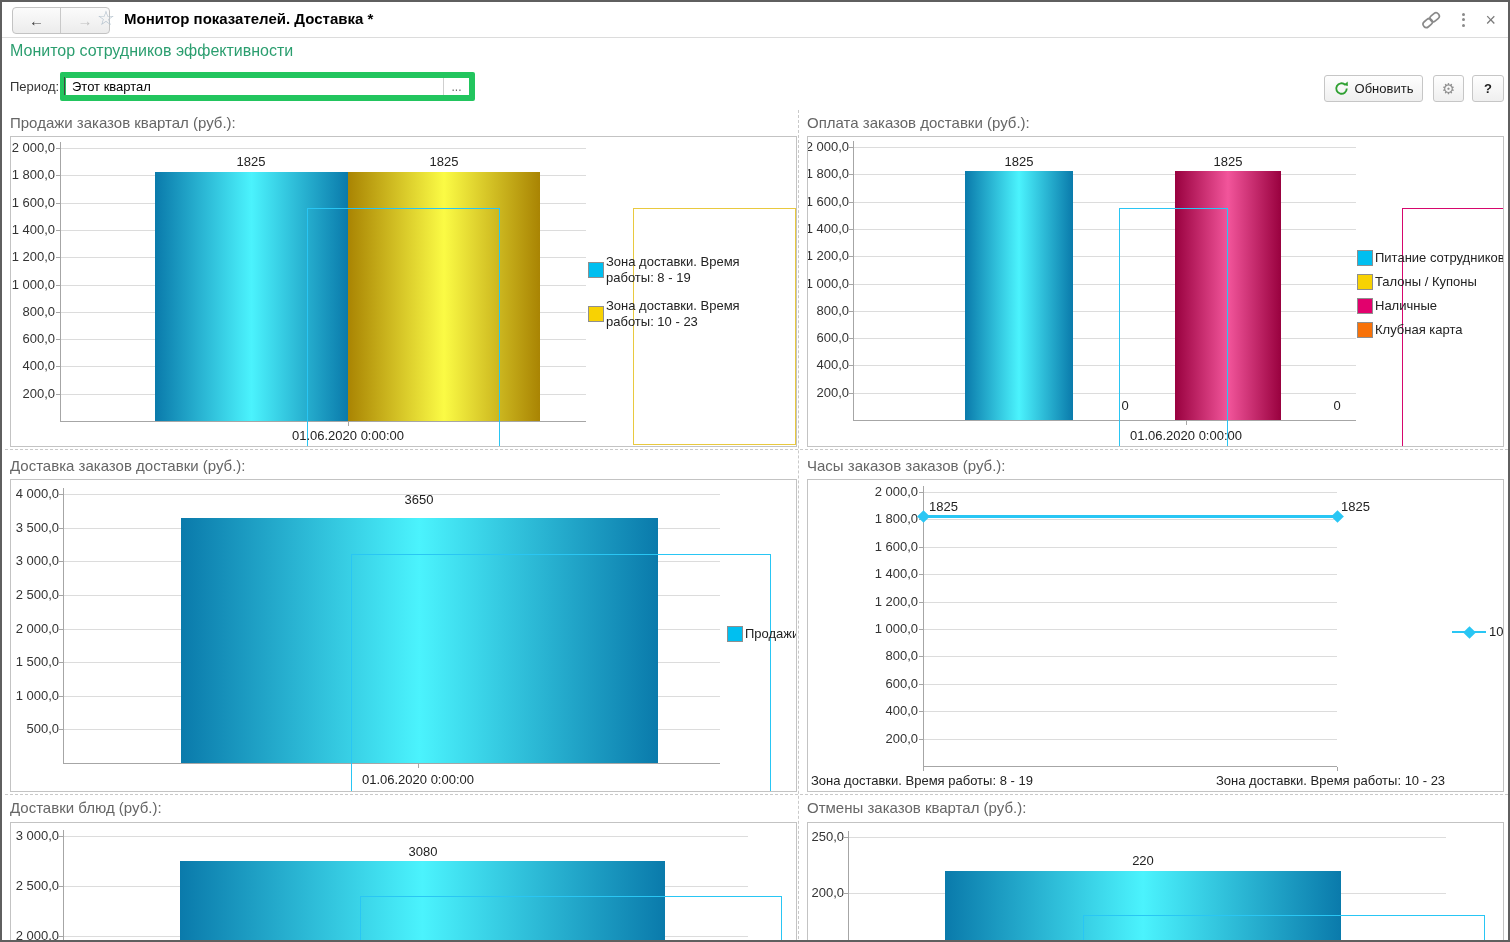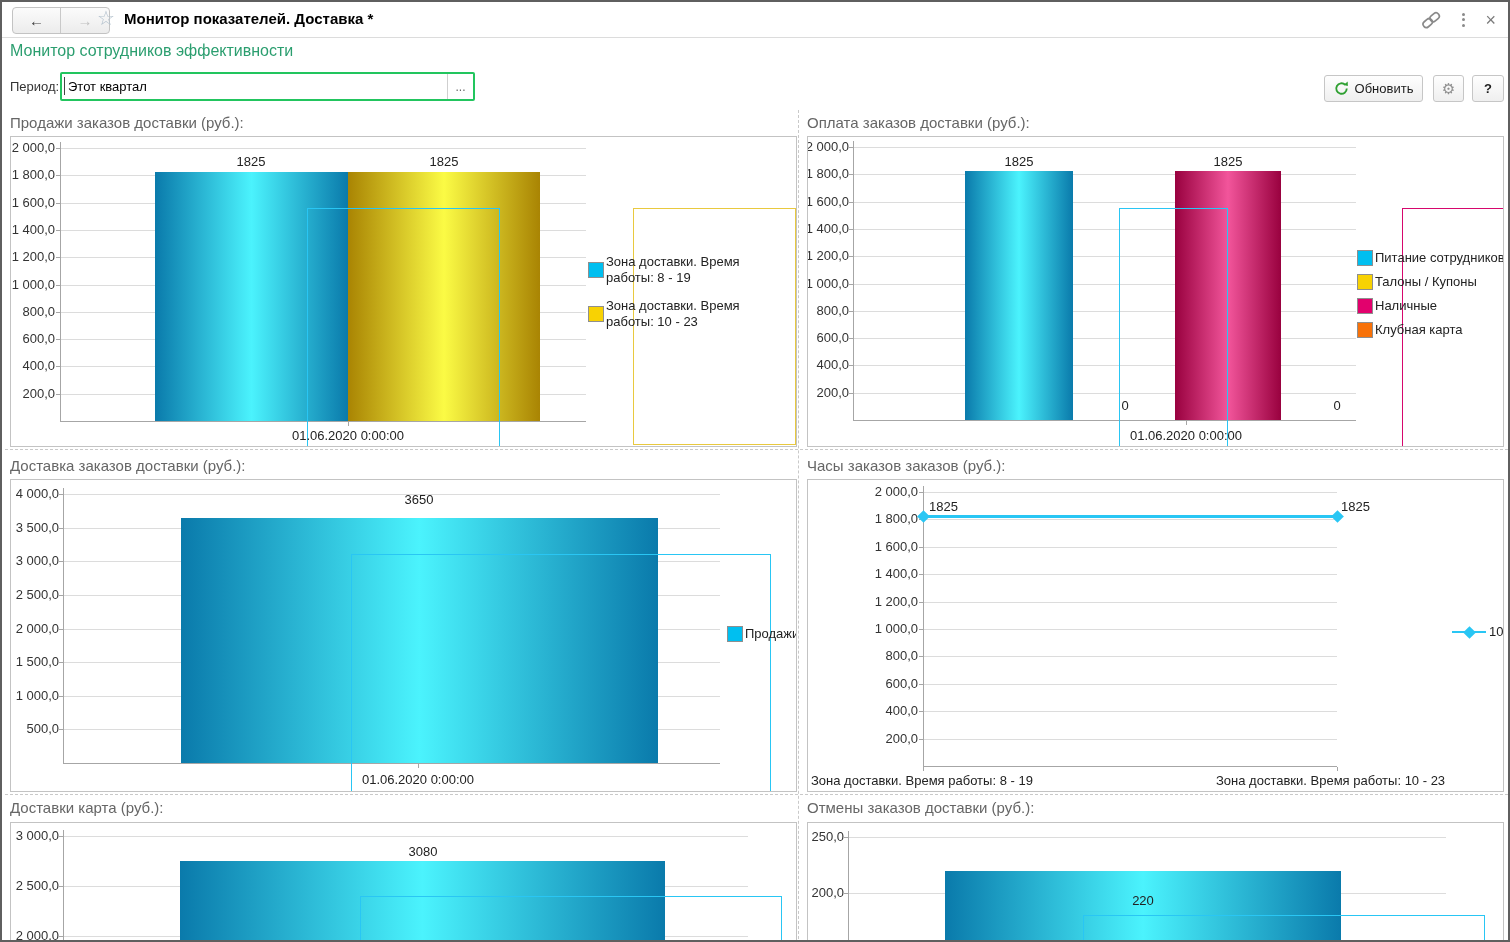--- a/index.html
+++ b/index.html
@@ -18,21 +18,21 @@
   .star{position:absolute;left:95px;top:4px;font-size:20px;color:#b4c2ce;}
   .wtitle{position:absolute;left:122px;top:8px;font-size:15px;font-weight:600;color:#000;}
   .winicons{position:absolute;right:12px;top:0;height:35px;display:flex;align-items:center;gap:18px;}
   .dots{display:flex;flex-direction:column;gap:2.5px;padding:2px;}
   .dots i{width:3px;height:3px;border-radius:50%;background:#8a8a8a;}
   .closeic{font-size:18px;color:#7c7c7c;line-height:18px;}
   
   .heading{position:absolute;left:8px;top:40px;font-size:16px;color:#2b9e6f;}
   .periodlbl{position:absolute;left:8px;top:77px;font-size:13px;color:#333;}
   .periodbox{position:absolute;left:58px;top:70px;width:415px;height:29px;box-sizing:border-box;
-             border:2px solid #22c55e;border-radius:2px;background:#fff;display:flex;align-items:stretch;}
+             border:6px solid #22c55e;border-radius:2px;background:#fff;display:flex;align-items:stretch;}
   .periodinput{flex:1;border:none;outline:none;font:13px "Liberation Sans",sans-serif;color:#000;
                padding:0 4px 0 6px;background:transparent;}
   .caret{position:absolute;left:62px;top:75px;width:1px;height:18px;background:#444;}
   .picker{width:25px;border-left:1px solid #cfcfcf;display:flex;align-items:center;justify-content:center;
           font-size:12px;color:#666;cursor:pointer;}
   .btn{position:absolute;top:73px;height:27px;box-sizing:border-box;border:1px solid #c6c6c6;border-radius:3px;
        background:linear-gradient(#fefefe,#efefef);font:13px "Liberation Sans",sans-serif;color:#1c1c1c;
        display:flex;align-items:center;justify-content:center;gap:6px;cursor:pointer;}
   .btn.refresh{left:1322px;width:99px;}
   .btn.gearb{left:1431px;width:31px;font-size:15px;color:#8f8f8f;}
@@ -110,21 +110,21 @@
   </button>
   <button class="btn gearb">
       <span>⚙</span>
     </button>
   <button class="btn helpb">?</button>
 
   <div id="dash">
     <div class="vsep" style="left:796px;top:3px;height:834px;"></div>
     <div class="hsep" style="left:3px;top:342px;width:1503px;"></div>
     <div class="hsep" style="left:3px;top:687px;width:1503px;"></div>
-  <div class="panel-title" style="left: 8px; top: 7px;">Продажи заказов доставки (руб.):</div>
+  <div class="panel-title" style="left: 8px; top: 7px;">Продажи заказов квартал (руб.):</div>
       <div class="frame" style="left: 8px; top: 29px; width: 785px; height: 309px;">
         <div class="grid" style="left: 50px; top: 257px; width: 525px;"></div>
         <div class="tickm" style="left: 45px; top: 257px;"></div>
         <div class="ytick" style="left: -36px; top: 249px; width: 80px;">200,0</div>
         <div class="grid" style="left: 50px; top: 229px; width: 525px;"></div>
         <div class="tickm" style="left: 45px; top: 229px;"></div>
         <div class="ytick" style="left: -36px; top: 221px; width: 80px;">400,0</div>
         <div class="grid" style="left: 50px; top: 202px; width: 525px;"></div>
         <div class="tickm" style="left: 45px; top: 202px;"></div>
         <div class="ytick" style="left: -36px; top: 194px; width: 80px;">600,0</div>
@@ -307,43 +307,43 @@
         <div class="diamond" style="left: 525px; top: 32px; background: rgb(41, 198, 244);"></div>
         <div class="xtickm" style="left: 529px; top: 287px;"></div>
         <div class="catlabel" style="left: 121px; top: 19px;">1825</div>
         <div class="catlabel" style="left: 533px; top: 19px;">1825</div>
         <div class="catlabel" style="left: 3px; top: 293px;">Зона доставки. Время работы: 8 - 19</div>
         <div class="catlabel" style="left: 408px; top: 293px;">Зона доставки. Время работы: 10 - 23</div>
         <div class="chart-line" style="left: 644px; top: 151px; width: 34px; height: 2px; background: rgb(41, 198, 244);"></div>
         <div class="diamond" style="left: 657px; top: 148px; background: rgb(41, 198, 244);"></div>
         <div class="catlabel" style="left: 681px; top: 144px;">10</div>
       </div>
-      <div class="panel-title" style="left: 8px; top: 692px;">Доставки карта (руб.):</div>
+      <div class="panel-title" style="left: 8px; top: 692px;">Доставки блюд (руб.):</div>
       <div class="frame" style="left: 8px; top: 715px; width: 785px; height: 120px;">
         <div class="grid" style="left: 53px; top: 113px; width: 684px;"></div>
         <div class="tickm" style="left: 48px; top: 113px;"></div>
         <div class="ytick" style="left: -32px; top: 105px; width: 80px;">2 000,0</div>
         <div class="grid" style="left: 53px; top: 63px; width: 684px;"></div>
         <div class="tickm" style="left: 48px; top: 63px;"></div>
         <div class="ytick" style="left: -32px; top: 55px; width: 80px;">2 500,0</div>
         <div class="grid" style="left: 53px; top: 13px; width: 684px;"></div>
         <div class="tickm" style="left: 48px; top: 13px;"></div>
         <div class="ytick" style="left: -32px; top: 5px; width: 80px;">3 000,0</div>
         <div class="vaxis" style="left: 52px; top: 7px; height: 112px;"></div>
         <div class="bar" style="left: 169px; top: 38px; width: 485px; height: 81px; background: linear-gradient(90deg, rgb(10, 122, 171) 0%, rgb(75, 243, 253) 50%, rgb(10, 122, 171) 100%);"></div>
         <div class="ghost" style="left: 349px; top: 73px; width: 420px; height: 100px; border-color: rgb(41, 198, 244);"></div>
         <div class="vlabel" style="left: 367px; top: 21px; width: 90px;">3080</div>
       </div>
-      <div class="panel-title" style="left: 805px; top: 692px;">Отмены заказов доставки (руб.):</div>
+      <div class="panel-title" style="left: 805px; top: 692px;">Отмены заказов квартал (руб.):</div>
       <div class="frame" style="left: 805px; top: 715px; width: 695px; height: 120px;">
         <div class="grid" style="left: 41px; top: 70px; width: 597px;"></div>
         <div class="tickm" style="left: 36px; top: 70px;"></div>
         <div class="ytick" style="left: -44px; top: 62px; width: 80px;">200,0</div>
         <div class="grid" style="left: 41px; top: 14px; width: 597px;"></div>
         <div class="tickm" style="left: 36px; top: 14px;"></div>
         <div class="ytick" style="left: -44px; top: 6px; width: 80px;">250,0</div>
         <div class="vaxis" style="left: 40px; top: 8px; height: 111px;"></div>
         <div class="bar" style="left: 137px; top: 48px; width: 396px; height: 71px; background: linear-gradient(90deg, rgb(10, 122, 171) 0%, rgb(75, 243, 253) 50%, rgb(10, 122, 171) 100%);"></div>
         <div class="ghost" style="left: 275px; top: 92px; width: 400px; height: 80px; border-color: rgb(41, 198, 244);"></div>
-        <div class="vlabel" style="left: 290px; top: 30px; width: 90px; margin-top: 40px;">220</div>
+        <div class="vlabel" style="left: 290px; top: 30px; width: 90px;">220</div>
       </div>
     </div>
 </div>
 
 </body></html>

